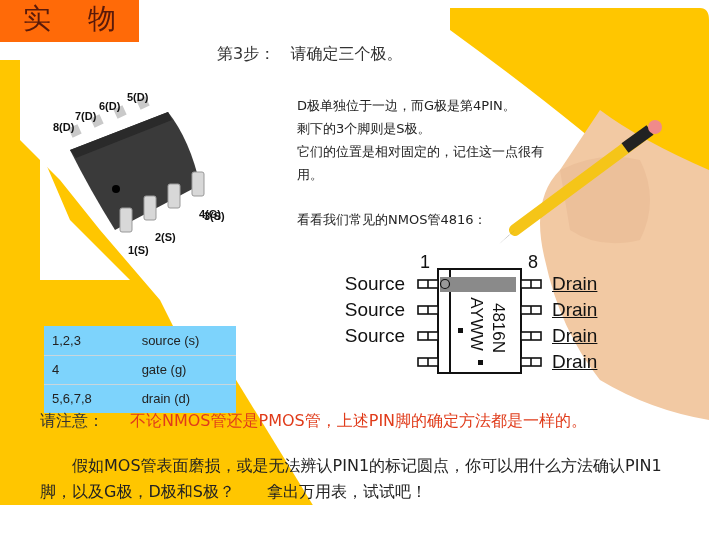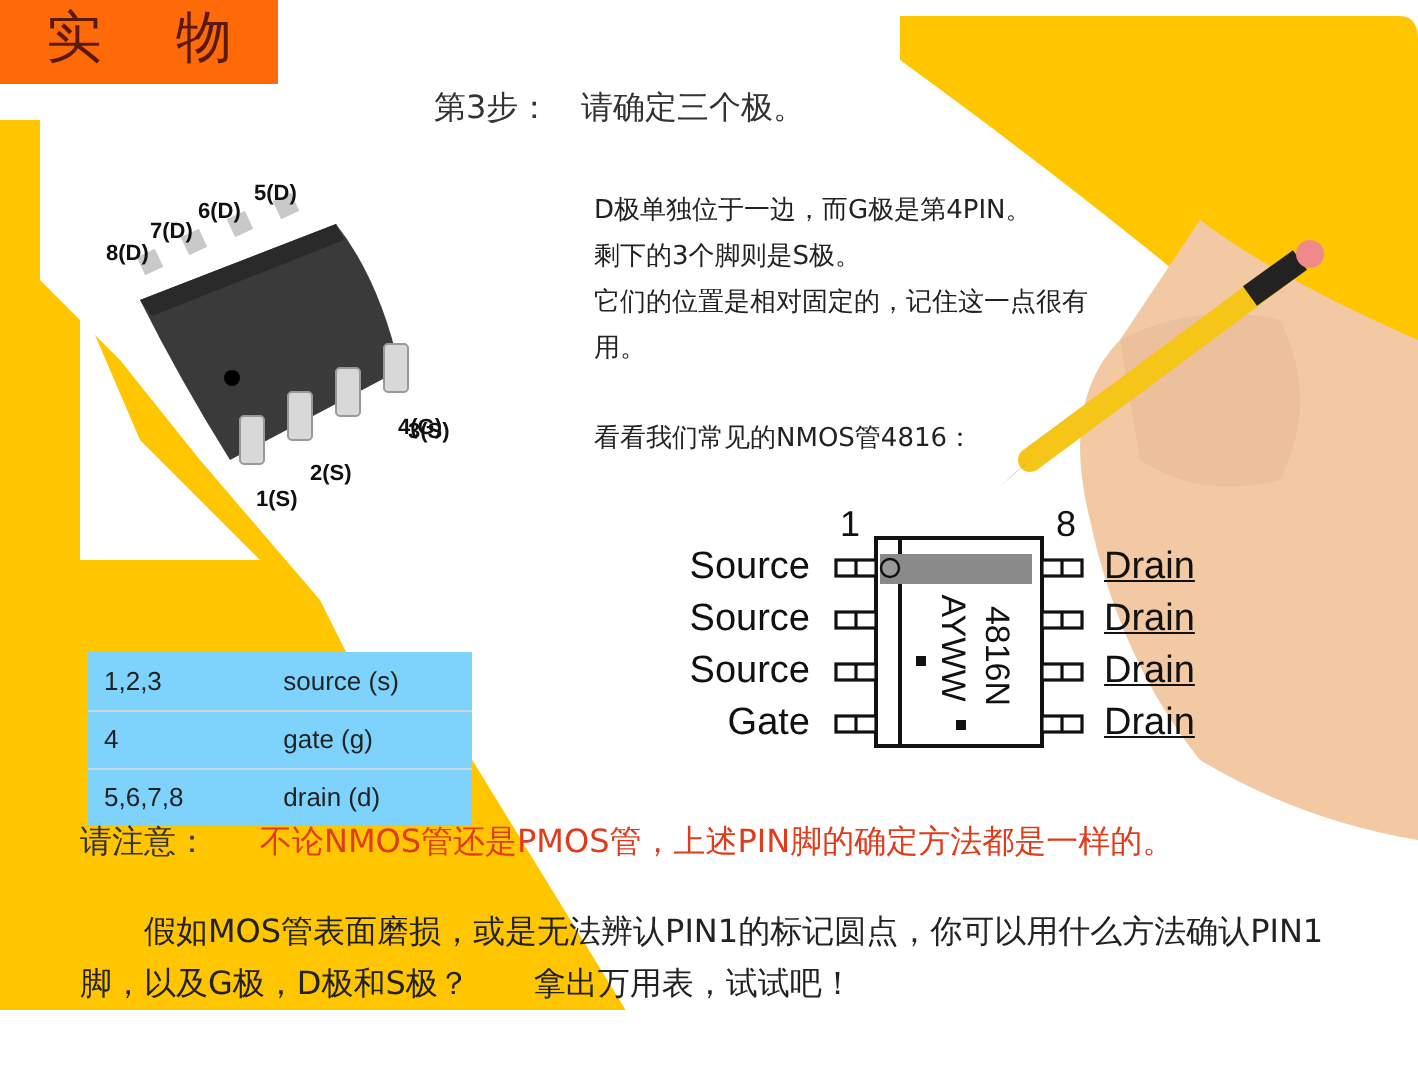--- a/index.html
+++ b/index.html
@@ -166,21 +166,20 @@
       <rect x="191" y="106" width="20" height="8"></rect>
         <line x1="201" y1="106" x2="201" y2="114"></line>
     </g>
   </svg>
   <span class="pin-num" style="left:90px;top:0px;">1</span>
   <span class="pin-num" style="left:198px;top:0px;">8</span>
 
   <span class="dlabel left" style="top:21px;">Source</span>
   <span class="dlabel left" style="top:47px;">Source</span>
   <span class="dlabel left" style="top:73px;">Source</span>
-  <span class="dlabel left" style="top:99px;">Gate</span>
 
   <span class="dlabel right" style="top:21px;">Drain</span>
   <span class="dlabel right" style="top:47px;">Drain</span>
   <span class="dlabel right" style="top:73px;">Drain</span>
   <span class="dlabel right" style="top:99px;">Drain</span>
 
   <span style="position:absolute;left:118px;top:66px;width:100px;transform:rotate(90deg);transform-origin:center;font-size:17px;color:#111;text-align:center;">4816N</span>
   <span style="position:absolute;left:96px;top:62px;width:100px;transform:rotate(90deg);transform-origin:center;font-size:17px;color:#111;text-align:center;">AYWW</span>
 </div>
 

